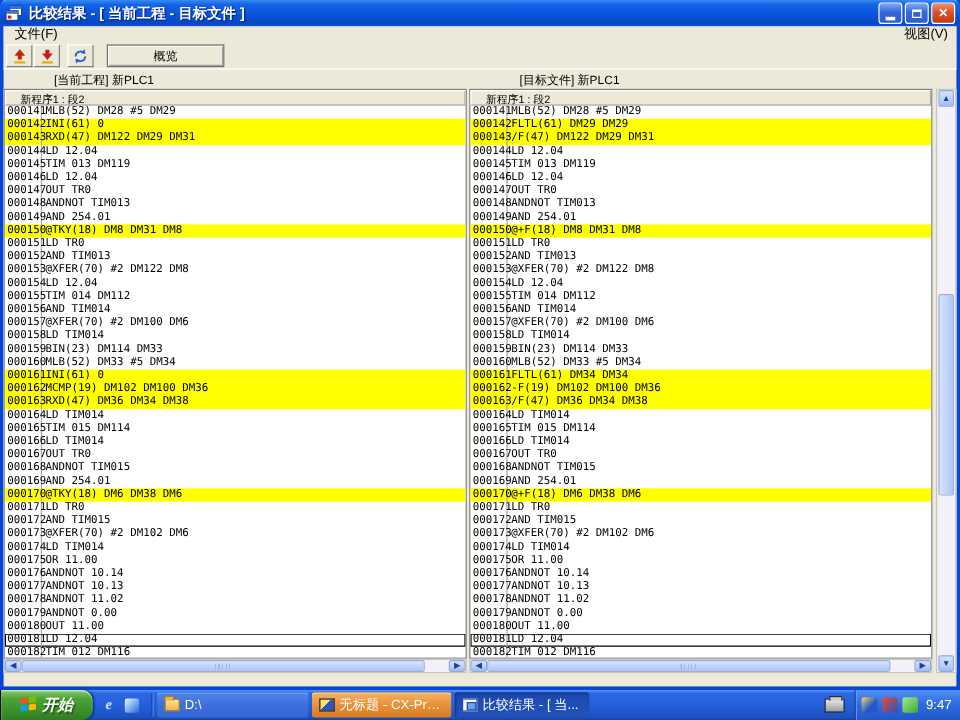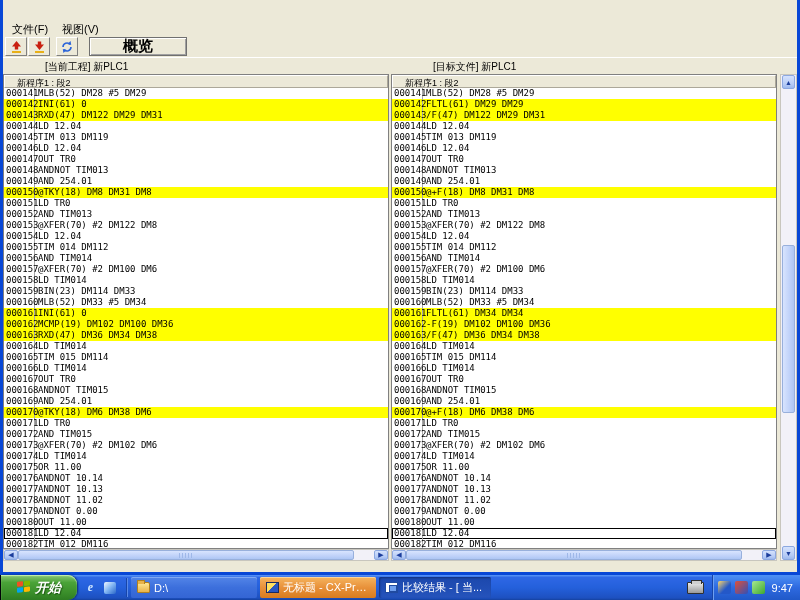--- a/index.html
+++ b/index.html
@@ -15,32 +15,32 @@
   .title-text { color:#fff; font-weight:bold; font-size:12px; margin-left:4px; flex:1;
     text-shadow:1px 1px 1px #00227A; white-space:nowrap; overflow:hidden; }
   .ctl { width:20px; height:18px; border-radius:3px; border:1px solid #fff; margin-left:2px;
     display:flex; align-items:center; justify-content:center; color:#fff; font-size:10px; font-weight:bold;
     background:linear-gradient(180deg,#7DA9F5 0%,#3667D8 45%,#2E5ECF 100%); }
   .ctl.close { background:linear-gradient(180deg,#F0926F 0%,#DA5226 45%,#C03A0A 100%); }
   .ctl .minbar { width:8px; height:3px; background:#fff; margin-top:8px; }
   .ctl .restore { width:8px; height:7px; border:1px solid #fff; border-top:2px solid #fff; }
 
   .menubar { position:absolute; left:0; top:22px; width:794px; height:14px; background:#ECE9D8;
-    display:flex; align-items:center; font-size:11px; padding-left:2px; }
+    display:flex; align-items:center; font-size:11px; padding-left:2px;justify-content:space-between; }
   .menu-item { padding:0 7px; height:14px; line-height:14px; }
 
   .toolbar { position:absolute; left:0; top:36px; width:794px; height:22px; background:#ECE9D8;
     display:flex; align-items:center; padding-left:2px; border-bottom:1px solid #fff; }
   .tbtn { width:22px; height:19px; margin-right:1px; background:#ECE9D8;
     border:1px solid; border-color:#FFFFFF #808080 #808080 #FFFFFF;
     display:flex; align-items:center; justify-content:center; }
   .tbtn.gap { margin-left:5px; }
-  .overview-btn { width:98px; height:19px; margin-left:10px; background:#ECE9D8; font-size:15px;
+  .overview-btn { width:98px; height:19px; margin-left:10px; background:#ECE9D8; font-size:10px;
     border:1px solid #707070; box-shadow:inset 1px 1px 0 #fff, inset -1px -1px 0 #A0A0A0;
-    display:flex; align-items:center; justify-content:center;font-weight:bold; }
+    display:flex; align-items:center; justify-content:center; }
 
   .client { position:absolute; left:0; top:58px; width:794px; height:514px; }
   .panel-title { position:absolute; top:2px; font-size:10px; color:#000; white-space:nowrap;padding-left:36px; }
   .panel-title.lt { left:6px; } .panel-title.rt { left:394px; }
 
   .list { position:absolute; top:16px; height:475px; width:386px; background:#fff;
     border:1px solid #808080; overflow:hidden; }
   .list.lt { left:0; } .list.rt { left:388px; }
   .list-header { height:13px; background:#ECE9D8; font-size:9px; padding:1px 12px; color:#000;
     border:1px solid; border-color:#FFFFFF #ACA899 #ACA899 #FFFFFF; white-space:nowrap; }
@@ -131,20 +131,37 @@
   .tray-ic.t1 { background:linear-gradient(135deg,#FFD76A 0%,#2458C8 60%); }
   .tray-ic.t2 { background:linear-gradient(135deg,#E05038 0%,#3050B8 100%); }
   .tray-ic.t3 { background:linear-gradient(135deg,#A8E890 0%,#3DA82E 100%); }
   .clock { color:#fff; font-size:11px; margin-left:3px; }
 </style>
 </head>
 <body>
 
 <div class="window">
 
+  <div class="titlebar">
+    <svg width="16" height="15">
+      <rect x="4" y="1" width="10" height="8" fill="#fff" stroke="#1C3E9C"></rect>
+      <rect x="4" y="1" width="10" height="2.5" fill="#3A6FD8"></rect>
+      <rect x="1" y="5" width="10" height="8" fill="#fff" stroke="#1C3E9C"></rect>
+      <rect x="1" y="5" width="10" height="2.5" fill="#3A6FD8"></rect>
+      <rect x="2.5" y="9" width="3" height="2.5" fill="#C82010"></rect>
+    </svg>
+    <span class="title-text">比较结果 - [ 当前工程  -  目标文件 ]</span>
+    <div class="ctl">
+        <span class="minbar"></span>
+      </div>
+    <div class="ctl">
+        <span class="restore"></span>
+      </div>
+    <div class="ctl close">✕</div>
+  </div>
 
   <div class="menubar">
       <span class="menu-item">文件(F)</span>
       <span class="menu-item">视图(V)</span>
     </div>
 
   <div class="toolbar">
     <div class="tbtn">
       <svg width="13" height="14">
         <path d="M6.5 1 L11 6.5 H8.2 V9.5 H4.8 V6.5 H2 Z" fill="#C82010"></path>

